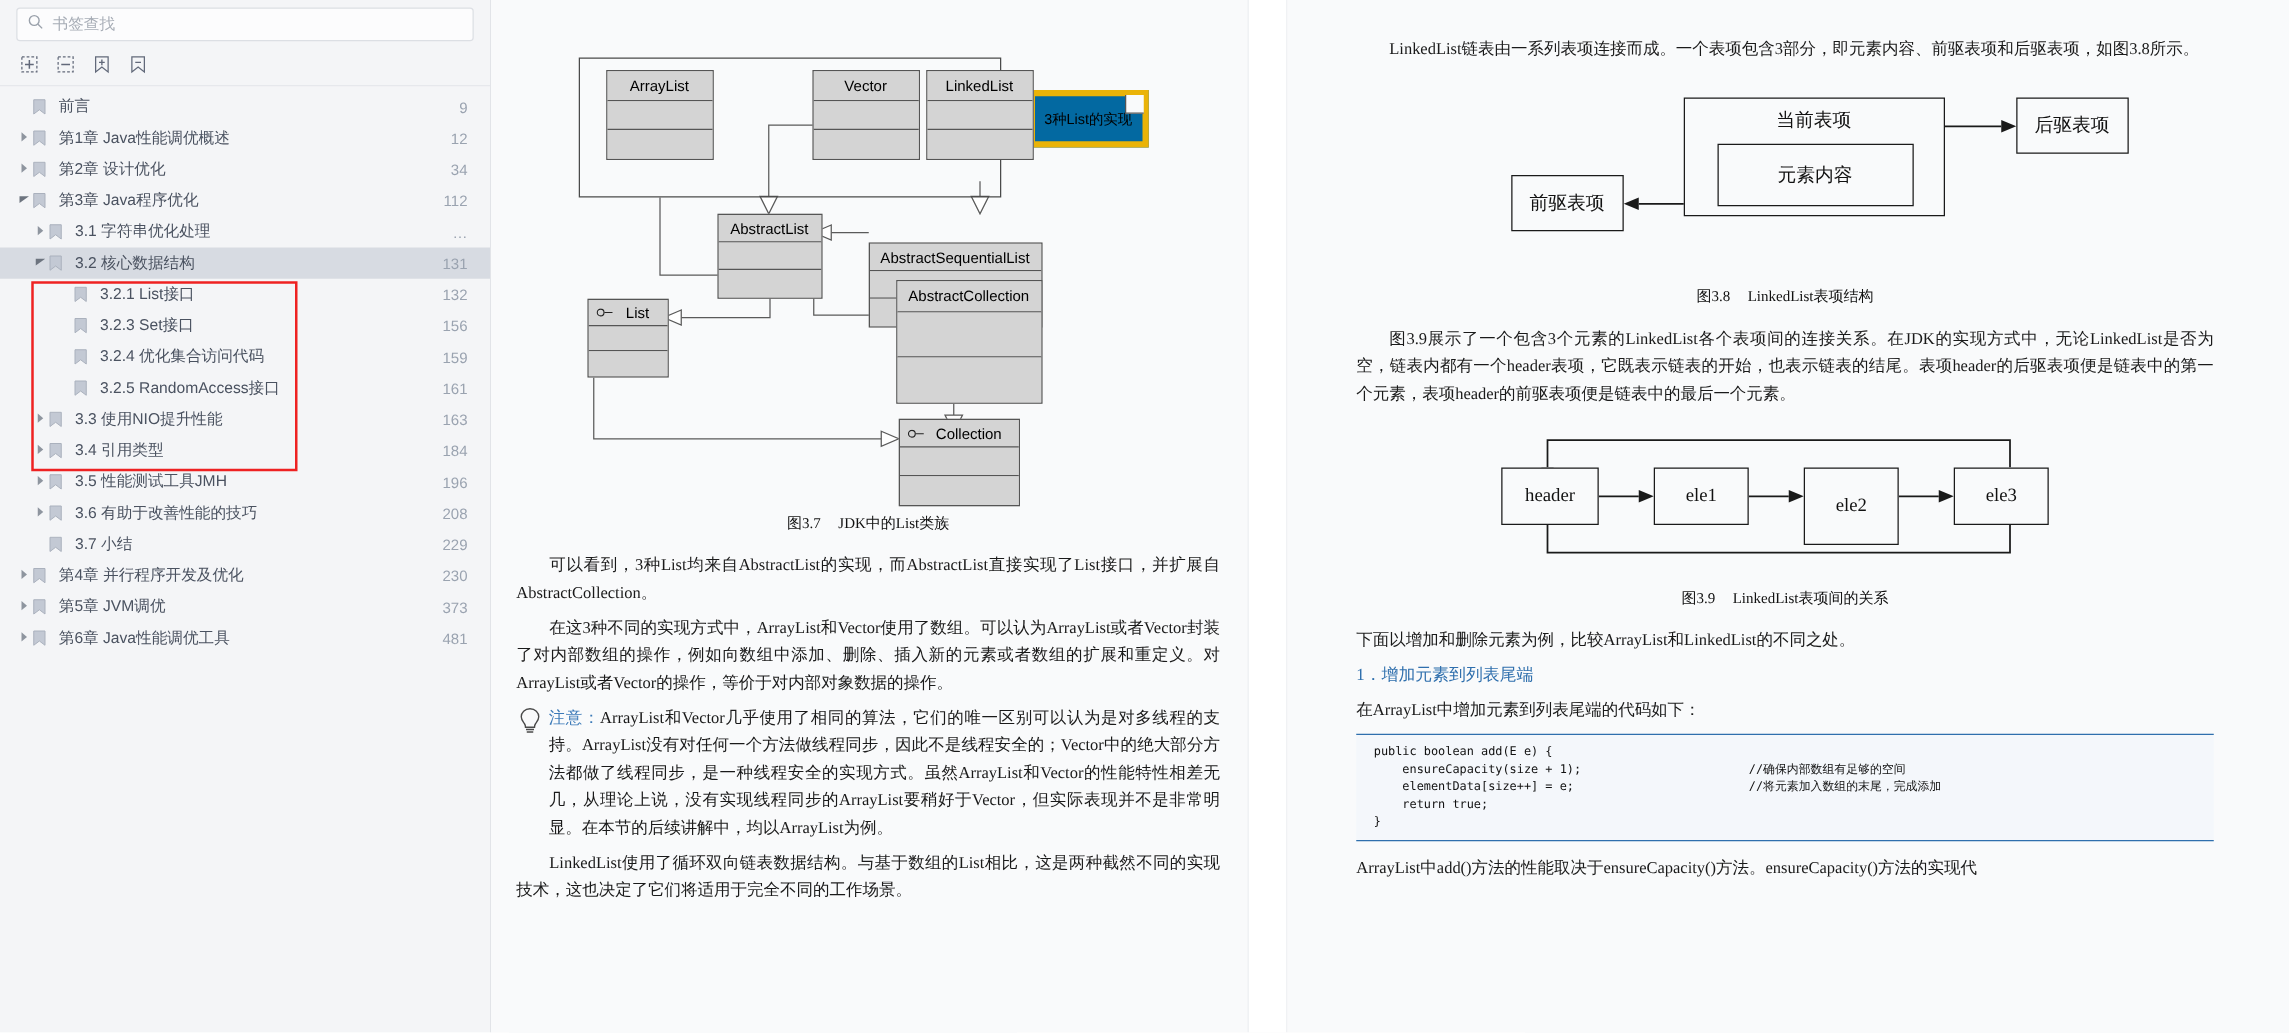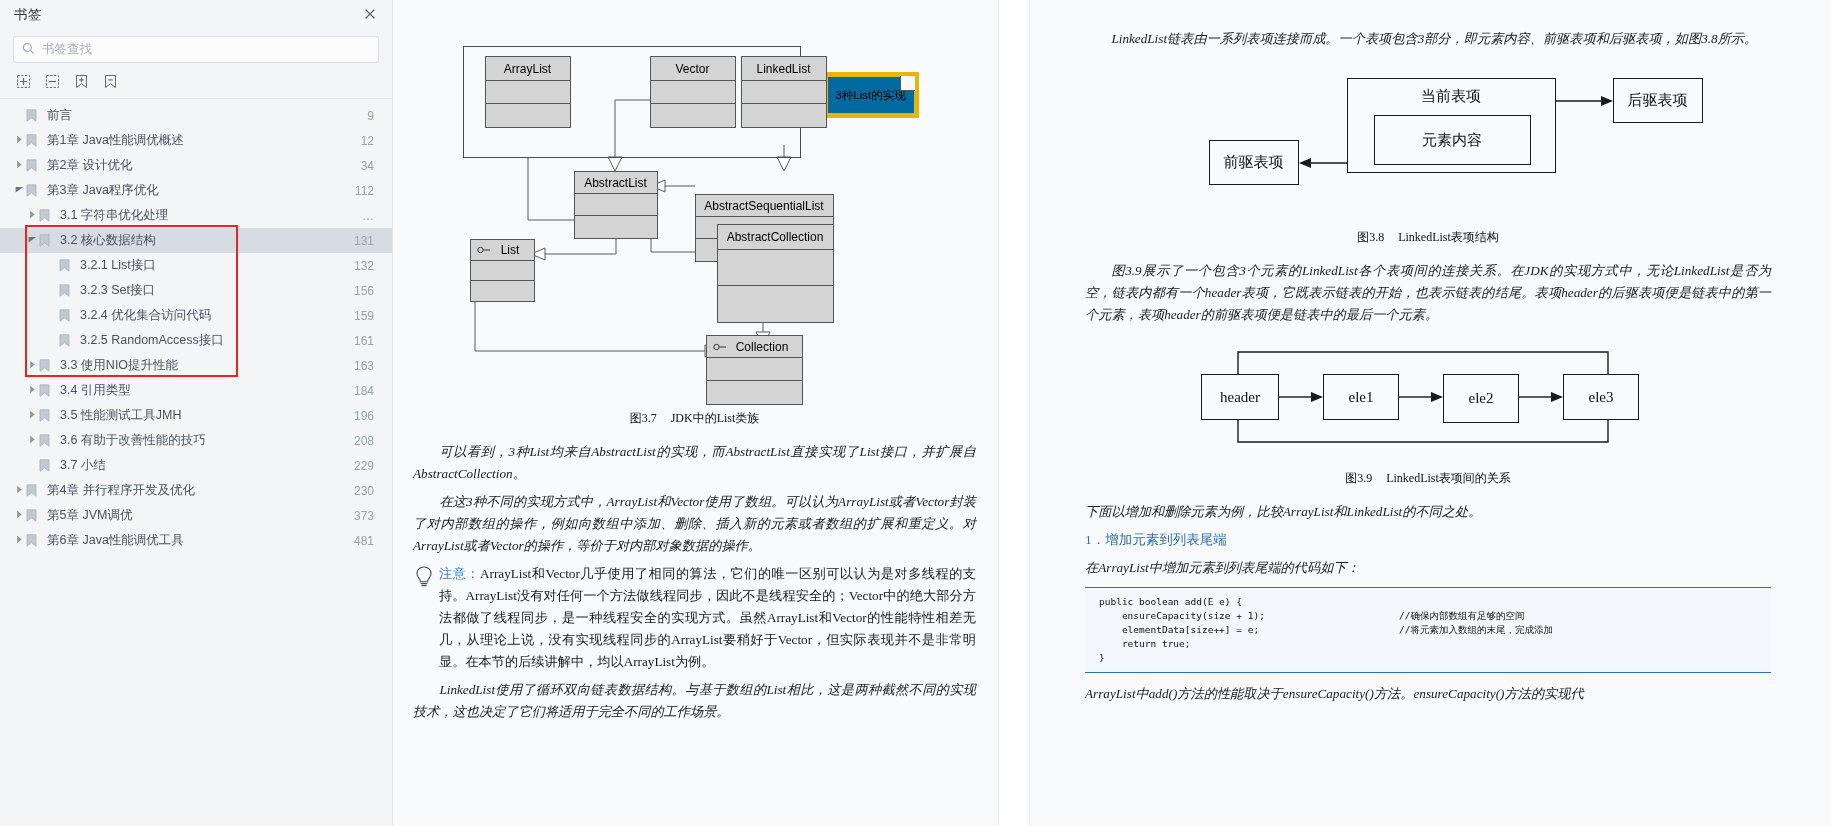--- a/index.html
+++ b/index.html
@@ -108,21 +108,21 @@
               border-left: 1px solid #eceef1; border-right: 1px solid #eceef1; }
   .page.right { flex: 1 1 auto; }
 
   .ptext {
     font-family: "Liberation Serif", serif;
     font-size: 13.2px;
     line-height: 22px;
     color: #1a1a1a;
     text-align: justify;
   }
-  .ptext p { margin: 0 0 6px 0; text-indent: 2em; font-style: italic; }
+  .ptext p { margin: 0 0 6px 0; text-indent: 2em; }
   .ptext p.noind { text-indent: 0; }
 
   .figcap {
     font-family: "Liberation Serif", serif;
     font-size: 12px;
     color: #111;
     text-align: center;
     margin: 10px 0 14px 0;
   }
   .figcap .sp { display: inline-block; width: 14px; }
@@ -208,28 +208,20 @@
   .rpad { padding: 28px 60px 0 55px; }
   .mpad { padding: 0 22px 0 20px; }
 </style>
 </head>
 <body>
 
 <div id="root">
 
   <div class="sidebar">
 
-    <div class="sb-header">
-      <span class="sb-title">书签</span>
-      <span class="sb-close">
-        <svg width="14" height="14" viewBox="0 0 14 14" aria-hidden="true">
-          <path d="M2.5 2.5 L11.5 11.5 M11.5 2.5 L2.5 11.5" stroke="#5c6169" stroke-width="1.2" fill="none"></path>
-        </svg>
-      </span>
-    </div>
 
     <div class="sb-search-wrap">
       <div class="sb-search">
         <span>
           <svg width="13" height="13" viewBox="0 0 14 14">
             <circle cx="5.8" cy="5.8" r="4.2" stroke="#9aa1ab" stroke-width="1.2" fill="none"></circle>
             <path d="M9.1 9.1 L12.6 12.6" stroke="#9aa1ab" stroke-width="1.2" fill="none"></path>
           </svg>
         </span>
         <span class="ph">书签查找</span>
@@ -552,21 +544,21 @@
             </div>
             <div class="sec" style="height:20px;"></div>
               <div class="sec" style="height:20px;"></div>
           </div>
           <div class="cls" style="left:262px; top:184px; width:117px; height:99px;">
             <div class="hd" style="height:25px;text-align:center;">AbstractCollection</div>
             <div class="sec" style="height:36px;"></div>
               <div class="sec" style="height:36px;"></div>
           </div>
 
-          <div class="cls" style="left:251px; top:295px; width:97px; height:70px;">
+          <div class="cls" style="left:264px; top:295px; width:97px; height:70px;">
             <div class="hd" style="height:22px; position:relative; padding-left:16px;">
               <svg class="iface-dot" viewBox="0 0 16 7">
                 <circle cx="3.5" cy="3.5" r="2.7" fill="none" stroke="#222" stroke-width="0.9"></circle>
                 <path d="M6.5 3.5 L13 3.5" stroke="#222" stroke-width="0.9"></path>
               </svg>
               <span>Collection</span>
             </div>
             <div class="sec" style="height:23px;"></div>
               <div class="sec" style="height:23px;"></div>
           </div>
@@ -652,21 +644,21 @@
 
             <path d="M45 78 L45 100 L415 100 L415 78" stroke="#1a1a1a" stroke-width="1.4" fill="none"></path>
             <polygon points="410,78 420,78 415,68" fill="#1a1a1a"></polygon>
           </svg>
           <div class="bx mono" style="left:8px; top:32px; width:78px; height:46px;">
             <span>header</span>
           </div>
           <div class="bx mono" style="left:130px; top:32px; width:76px; height:46px;">
             <span>ele1</span>
           </div>
-          <div class="bx mono" style="left:250px; top:32px; width:76px; height:49px;">
+          <div class="bx mono" style="left:250px; top:32px; width:76px; height:62px;">
             <span>ele2</span>
           </div>
           <div class="bx mono" style="left:370px; top:32px; width:76px; height:46px;">
             <span>ele3</span>
           </div>
         </div>
 
         <div class="figcap" style="margin-top:18px;">
           <span>图3.9</span><span class="sp"></span><span>LinkedList表项间的关系</span>
         </div>

